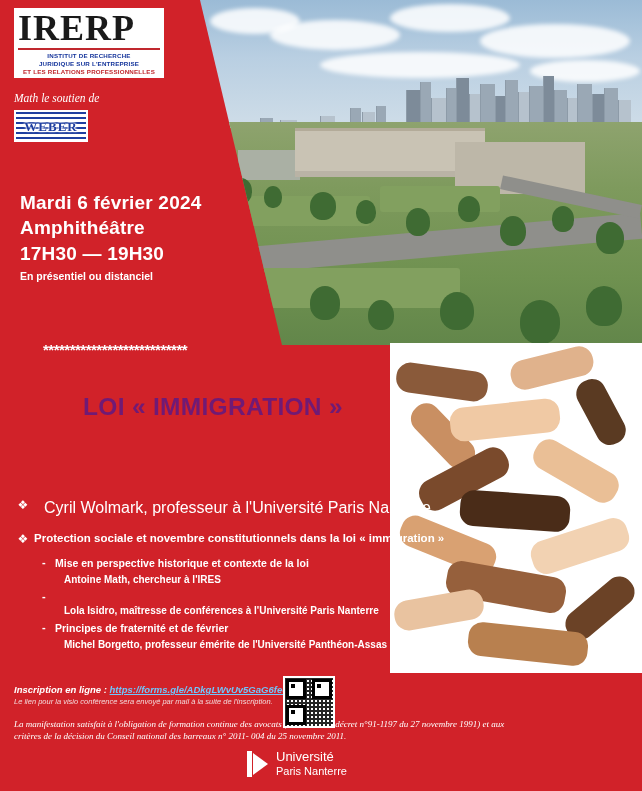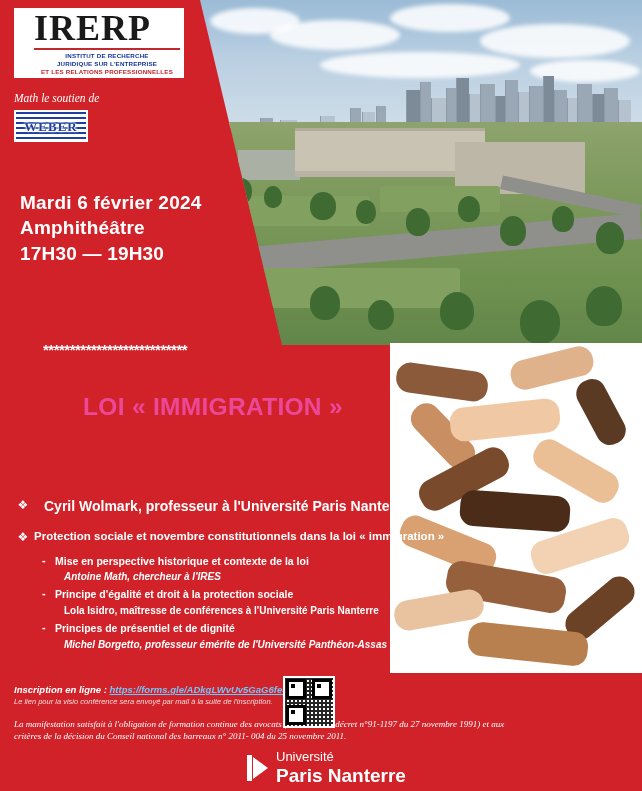--- a/index.html
+++ b/index.html
@@ -135,24 +135,24 @@
   .hand {
     position: absolute;
     border-radius: 14px;
   }
 
   
   .logo-irerp {
     position: absolute;
     left: 14px;
     top: 8px;
-    width: 170px;
+    width: 150px;
     z-index: 5;
     background: #ffffff;
-    padding: 2px 4px 3px 20px;
+    padding: 2px 4px 3px 4px;
     box-sizing: border-box;
   }
   .logo-irerp .word {
     font-family: "Liberation Serif", serif;
     font-weight: bold;
     font-size: 36px;
     letter-spacing: 1px;
     color: #1a1a1a;
     line-height: 1;
   }
@@ -243,21 +243,21 @@
     white-space: nowrap;
   }
 
   
   .title-block {
     position: absolute;
     left: 38px;
     top: 390px;
     width: 350px;
     z-index: 5;
-    color: #ec4899;
+    color: #701a75;
     text-align: center;
   }
   .title-block .t {
     font-size: 24.5px;
     font-weight: bold;
     line-height: 1.42;
     letter-spacing: 0.3px;
   }
 
   
@@ -282,22 +282,22 @@
     line-height: 1.25;
     padding-top: 1px;
   }
   .bullet-body { flex: 1 1 auto; }
   .b-title {
     font-size: 11.5px;
     font-weight: bold;
     line-height: 1.35;
   }
   .b-speaker {
-    font-size: 14px;
-    font-weight: bold;
+    font-size: 16px;
+    font-weight: normal;
     line-height: 1.4;
     padding-left: 10px;
   }
   .sub-list {
     margin-top: 9px;
     padding-left: 30px;
   }
   .sub-item { margin-bottom: 2px; display: flex; }
   .dash {
     width: 13px;
@@ -414,21 +414,21 @@
   }
   .univ-mark .tri {
     position: absolute;
     left: 6px; top: 2px;
     width: 0; height: 0;
     border-left: 15px solid #ffffff;
     border-top: 11px solid transparent;
     border-bottom: 11px solid transparent;
   }
   .univ-text .l1 { font-size: 13px; font-weight: normal; line-height: 1.15; }
-  .univ-text .l2 { font-size: 19px; font-weight: bold; line-height: 1.15; }
+  .univ-text .l2 { font-size: 11px; font-weight: normal; line-height: 1.15; }
 </style>
 </head>
 <body>
 
 <div class="poster">
 
   <div class="red-bg"></div>
   <div class="red-bg-mid"></div>
   <div class="red-bg-lower"></div>
 
@@ -523,20 +523,21 @@
   <div class="soutien">Math le soutien de</div>
   <div class="logo-afdt">
     <div class="afdt-stripes"></div>
     <div class="afdt-text">WEBER</div>
   </div>
 
   <div class="date-block">
     <div class="line">Mardi 6 février 2024</div>
     <div class="line">Amphithéâtre</div>
     <div class="line">17H30 — 19H30</div>
+    <div class="mode">En présentiel ou distanciel</div>
   </div>
 
   <div class="stars">***************************</div>
 
   <div class="title-block">
     <div class="t">LOI « IMMIGRATION »</div>
   </div>
 
   <div class="program">
 
@@ -553,35 +554,34 @@
         <div class="b-title">Protection sociale et novembre constitutionnels dans la loi « immigration »</div>
       </div>
     </div>
 
     <div class="sub-list">
       <div>
         <div class="sub-item">
           <div class="dash">-</div>
           <div class="sub-title">Mise en perspective historique et contexte de la loi</div>
         </div>
-        <div class="sub-speaker" style="padding-left:22px;font-style:italic;">Antoine Math, chercheur à l'IRES</div>
+        <div class="sub-speaker" style="padding-left:22px;">Antoine Math, chercheur à l'IRES</div>
       </div>
       <div style="margin-top:3px;">
         <div class="sub-item">
           <div class="dash">-</div>
-          <div class="sub-title">Principe d'égalité et droit à la protection sociale</div>
         </div>
         <div class="sub-speaker" style="padding-left:22px;">Lola Isidro, maîtresse de conférences à l'Université Paris Nanterre</div>
       </div>
       <div style="margin-top:3px;">
         <div class="sub-item">
           <div class="dash">-</div>
-          <div class="sub-title">Principes de présentiel et de dignité</div>
+          <div class="sub-title">Principes de fraternité et de février</div>
         </div>
-        <div class="sub-speaker" style="padding-left:22px;font-style:italic;">Michel Borgetto, professeur émérite de l'Université Panthéon-Assas</div>
+        <div class="sub-speaker" style="padding-left:22px;">Michel Borgetto, professeur émérite de l'Université Panthéon-Assas</div>
       </div>
     </div>
   </div>
 
   <div class="footer">
     <div class="insc-line">
       <span class="label">Inscription en ligne : </span><span class="link">https://forms.gle/ADkgLWvUv5GaG6fe6</span>
     </div>
     <div class="insc-sub">Le lien pour la visio conférence sera envoyé par mail à la suite de l'inscription.</div>
   </div>

